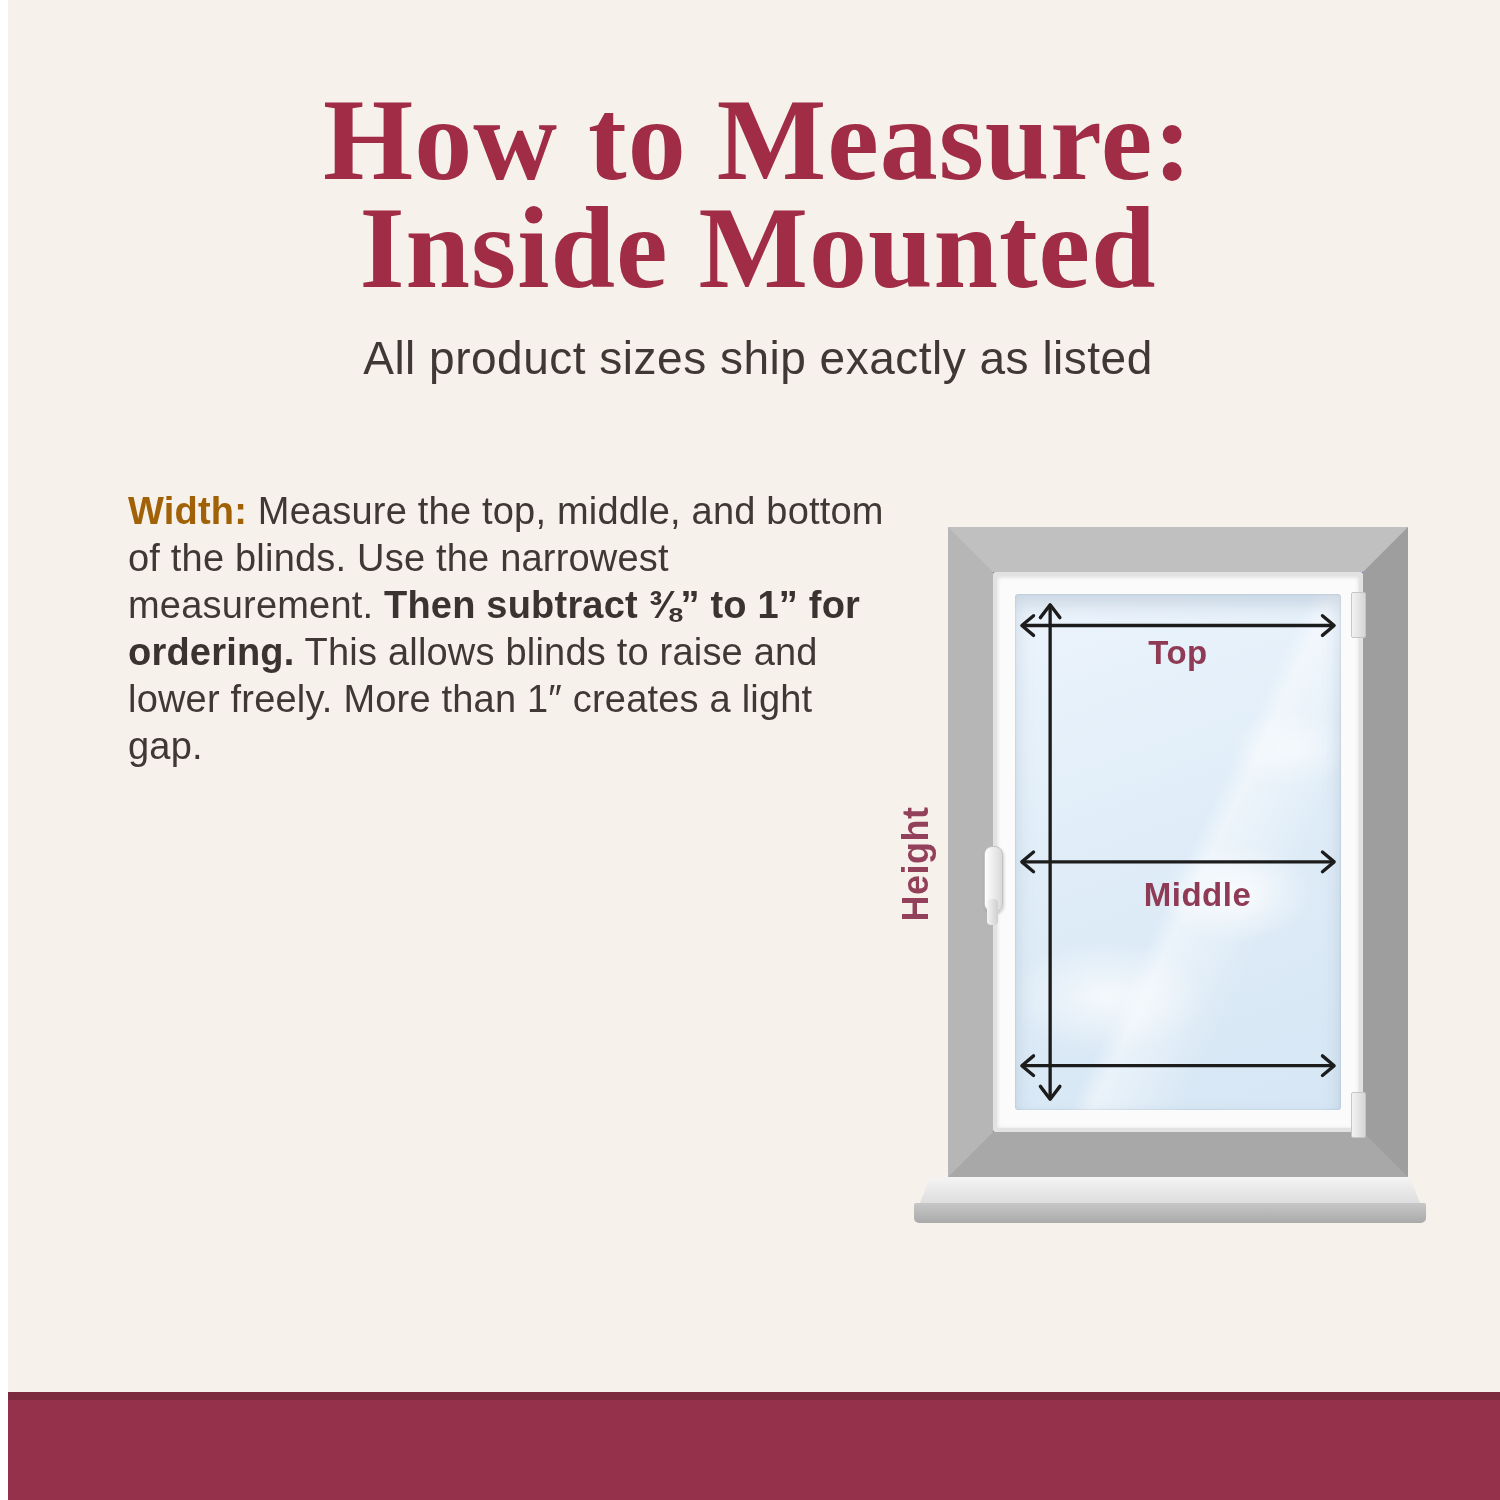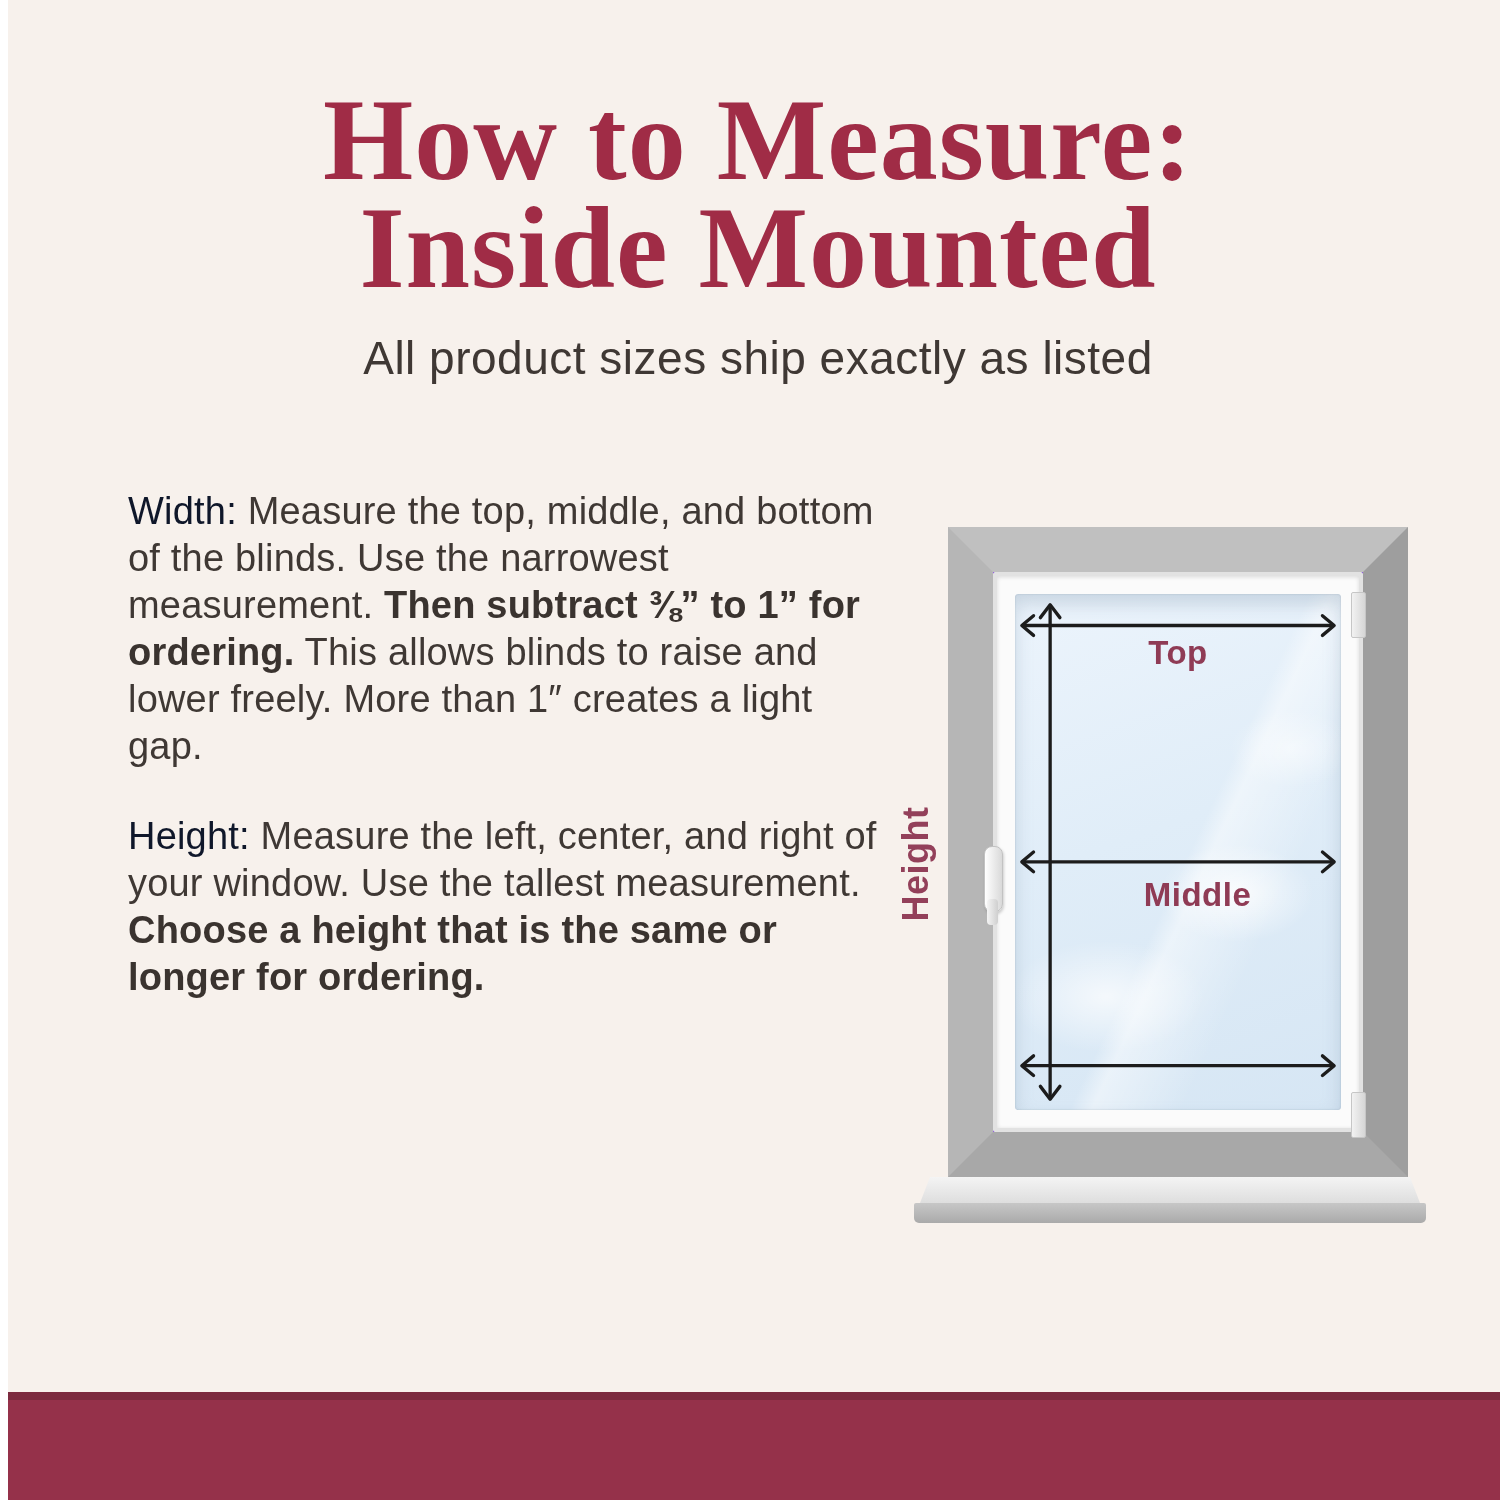--- a/index.html
+++ b/index.html
@@ -16,21 +16,21 @@
     font-size:116px;line-height:108px;color:#a02c46;letter-spacing:1px;
   }
   .title-line{display:block;}
   .subtitle{
     margin:30px 0 0 0;font-size:46px;line-height:52px;color:#3f3834;
     letter-spacing:.5px;font-weight:400;
   }
   
   .instructions{position:absolute;left:120px;top:488px;width:760px;}
   .para{margin:0 0 43px 0;font-size:38px;line-height:47px;color:#3f3834;letter-spacing:.2px;}
-  .plabel{font-weight:400;color:#0f172a;}
+  .plabel{font-weight:700;color:#a16207;}
   .para .bold{font-weight:700;color:#3a332f;}
   
   .window-diagram{position:absolute;left:905px;top:520px;width:520px;height:710px;margin:0;}
   .wall{
     position:absolute;left:35px;top:7px;width:460px;height:650px;box-sizing:border-box;
     border:45px solid;border-color:#c0c0c0 #9e9e9e #a8a8a8 #b6b6b6;
     background:#6d28d9;
   }
   .frame{
     position:absolute;inset:0;box-sizing:border-box;
@@ -102,21 +102,20 @@
   <header class="header">
     <h1 class="title">
         <span class="title-line">How to Measure:</span>
         <span class="title-line">Inside Mounted</span>
       </h1>
     <p class="subtitle">All product sizes ship exactly as listed</p>
   </header>
 
   <section class="instructions">
       <p class="para"><span class="plabel">Width:</span><span> Measure the top, middle, and bottom of the blinds. Use the narrowest measurement. </span><span class="bold">Then subtract ⅜” to 1” for ordering.</span><span> This allows blinds to raise and lower freely. More than 1″ creates a light gap.</span></p>
-      <p class="para"><span class="plabel">Height:</span><span> Measure the left, center, and right of your window. Use the tallest measurement. </span><span class="bold">Choose a height that is the same or longer for ordering.</span></p>
     </section>
 
   <figure class="window-diagram">
     <div class="height-label">Height</div>
 
     <div class="wall">
       <div class="frame">
         <div class="glass">
           <svg class="arrows" viewBox="0 0 334 524" preserveAspectRatio="none">
             <g>

